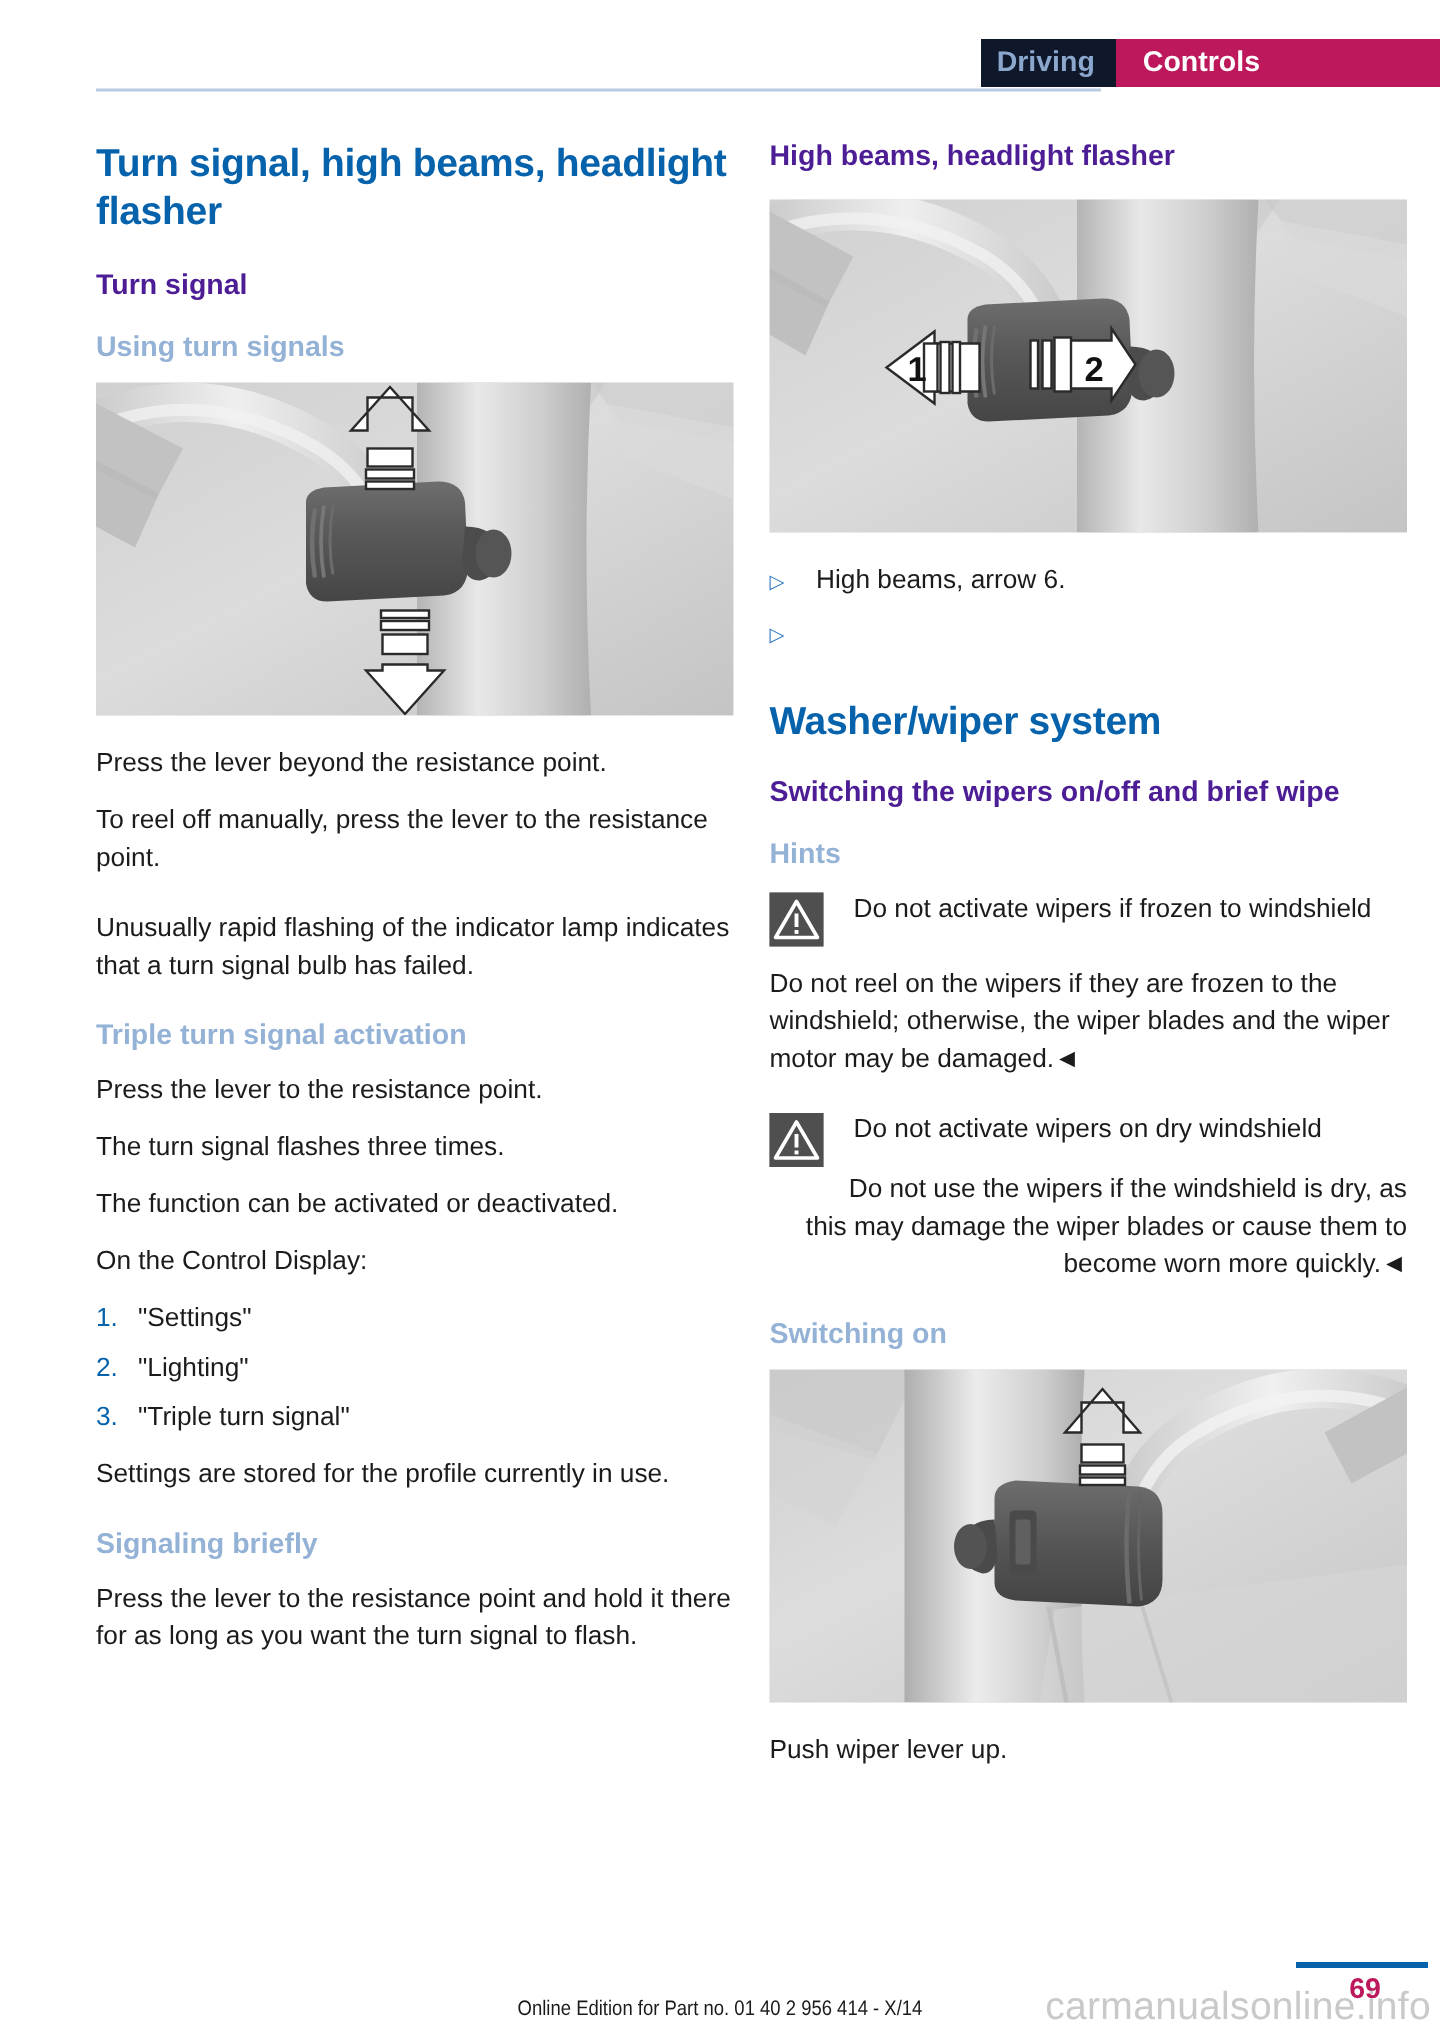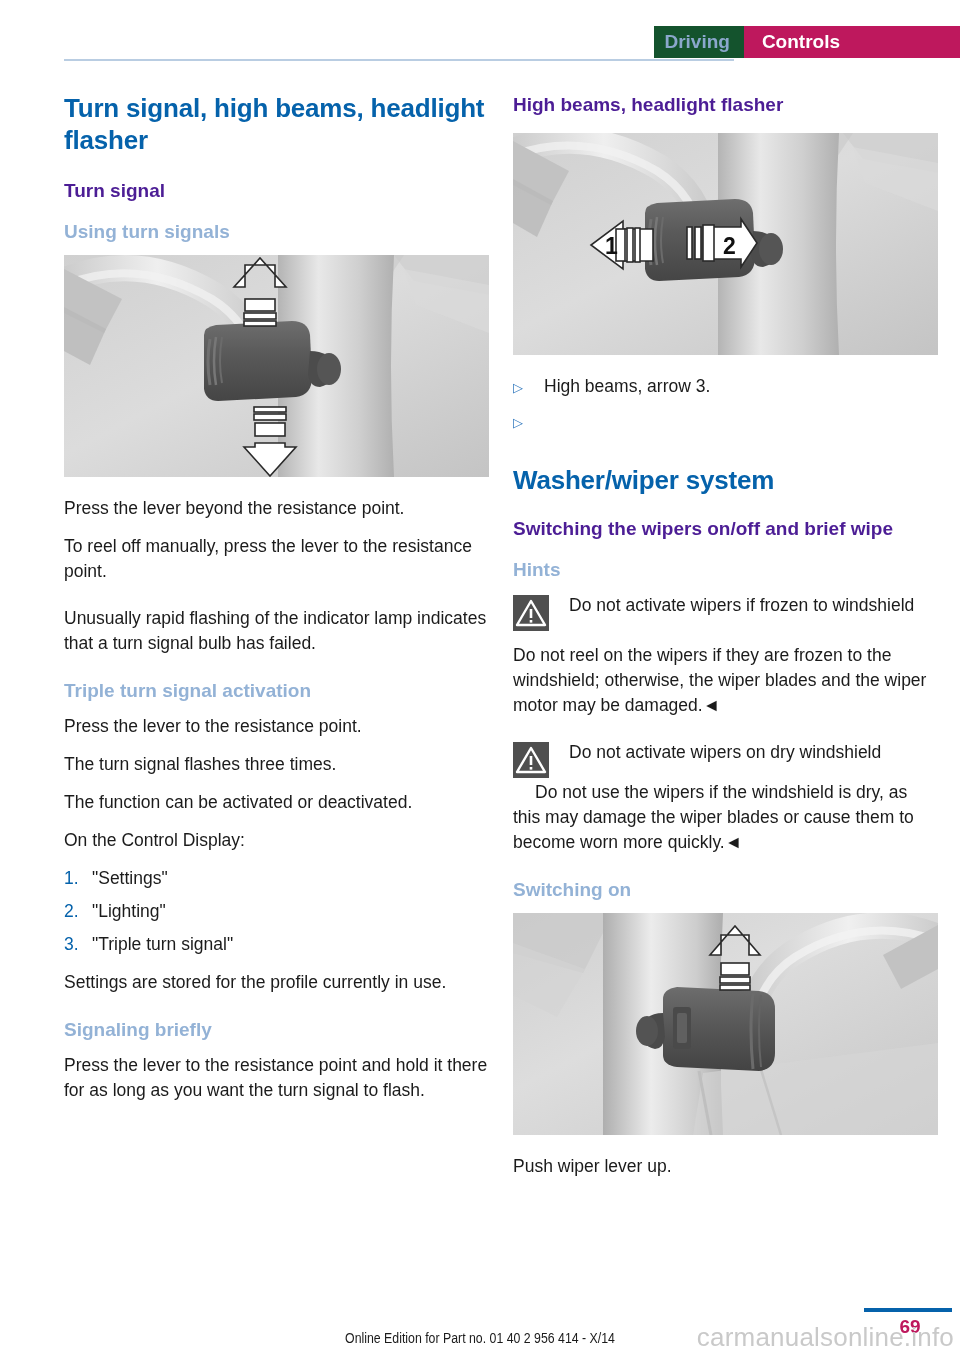--- a/index.html
+++ b/index.html
@@ -26,21 +26,21 @@
     display: flex;
     align-items: stretch;
     height: 32px;
   }
   .tab-inactive {
     color: #8ba7cc;
     font-size: 19px;
     font-weight: bold;
     padding: 4px 14px 4px 10px;
     line-height: 24px;
-    background: #14532d;
+    background: #0f172a;
   }
   .tab-active {
     color: #ffffff;
     background: #be185d;
     font-size: 19px;
     font-weight: bold;
     padding: 4px 120px 4px 18px;
     line-height: 24px;
   }
   .header-rule {
@@ -152,21 +152,21 @@
     color: #1b1b1b;
     font-size: 17.5px;
     line-height: 25px;
   }
   .warn-body {
     color: #1b1b1b;
     font-size: 17.5px;
     line-height: 25px;
     margin-bottom: 22px;
   }
-  .warn-body.indented { text-indent: 22px; }
+  .warn-body.indented { text-indent: 22px; text-align: right; }
 
   
   .footer-rule {
     position: absolute;
     right: 8px; top: 1308px;
     width: 88px;
     height: 4px;
     background: #0562ab;
   }
   .page-num {
@@ -375,21 +375,21 @@
         <rect x="182" y="94" width="6" height="32"></rect>
         <rect x="190" y="92" width="11" height="36"></rect>
       </g>
       <text x="210" y="121" font-family="Liberation Sans, sans-serif" font-size="23" font-weight="bold" fill="#111111">2</text>
     </svg>
   </div>
 
   <ul class="trilist">
     <li>
       <span class="tri">▷</span>
-      <span>High beams, arrow 3.</span>
+      <span>High beams, arrow 6.</span>
     </li>
     <li>
       <span class="tri">▷</span>
     </li>
   </ul>
 
   <h1 class="chapter" style="margin-top:28px;margin-bottom:20px;">Washer/wiper system</h1>
 
   <h2 class="section">Switching the wipers on/off and brief wipe</h2>
 

